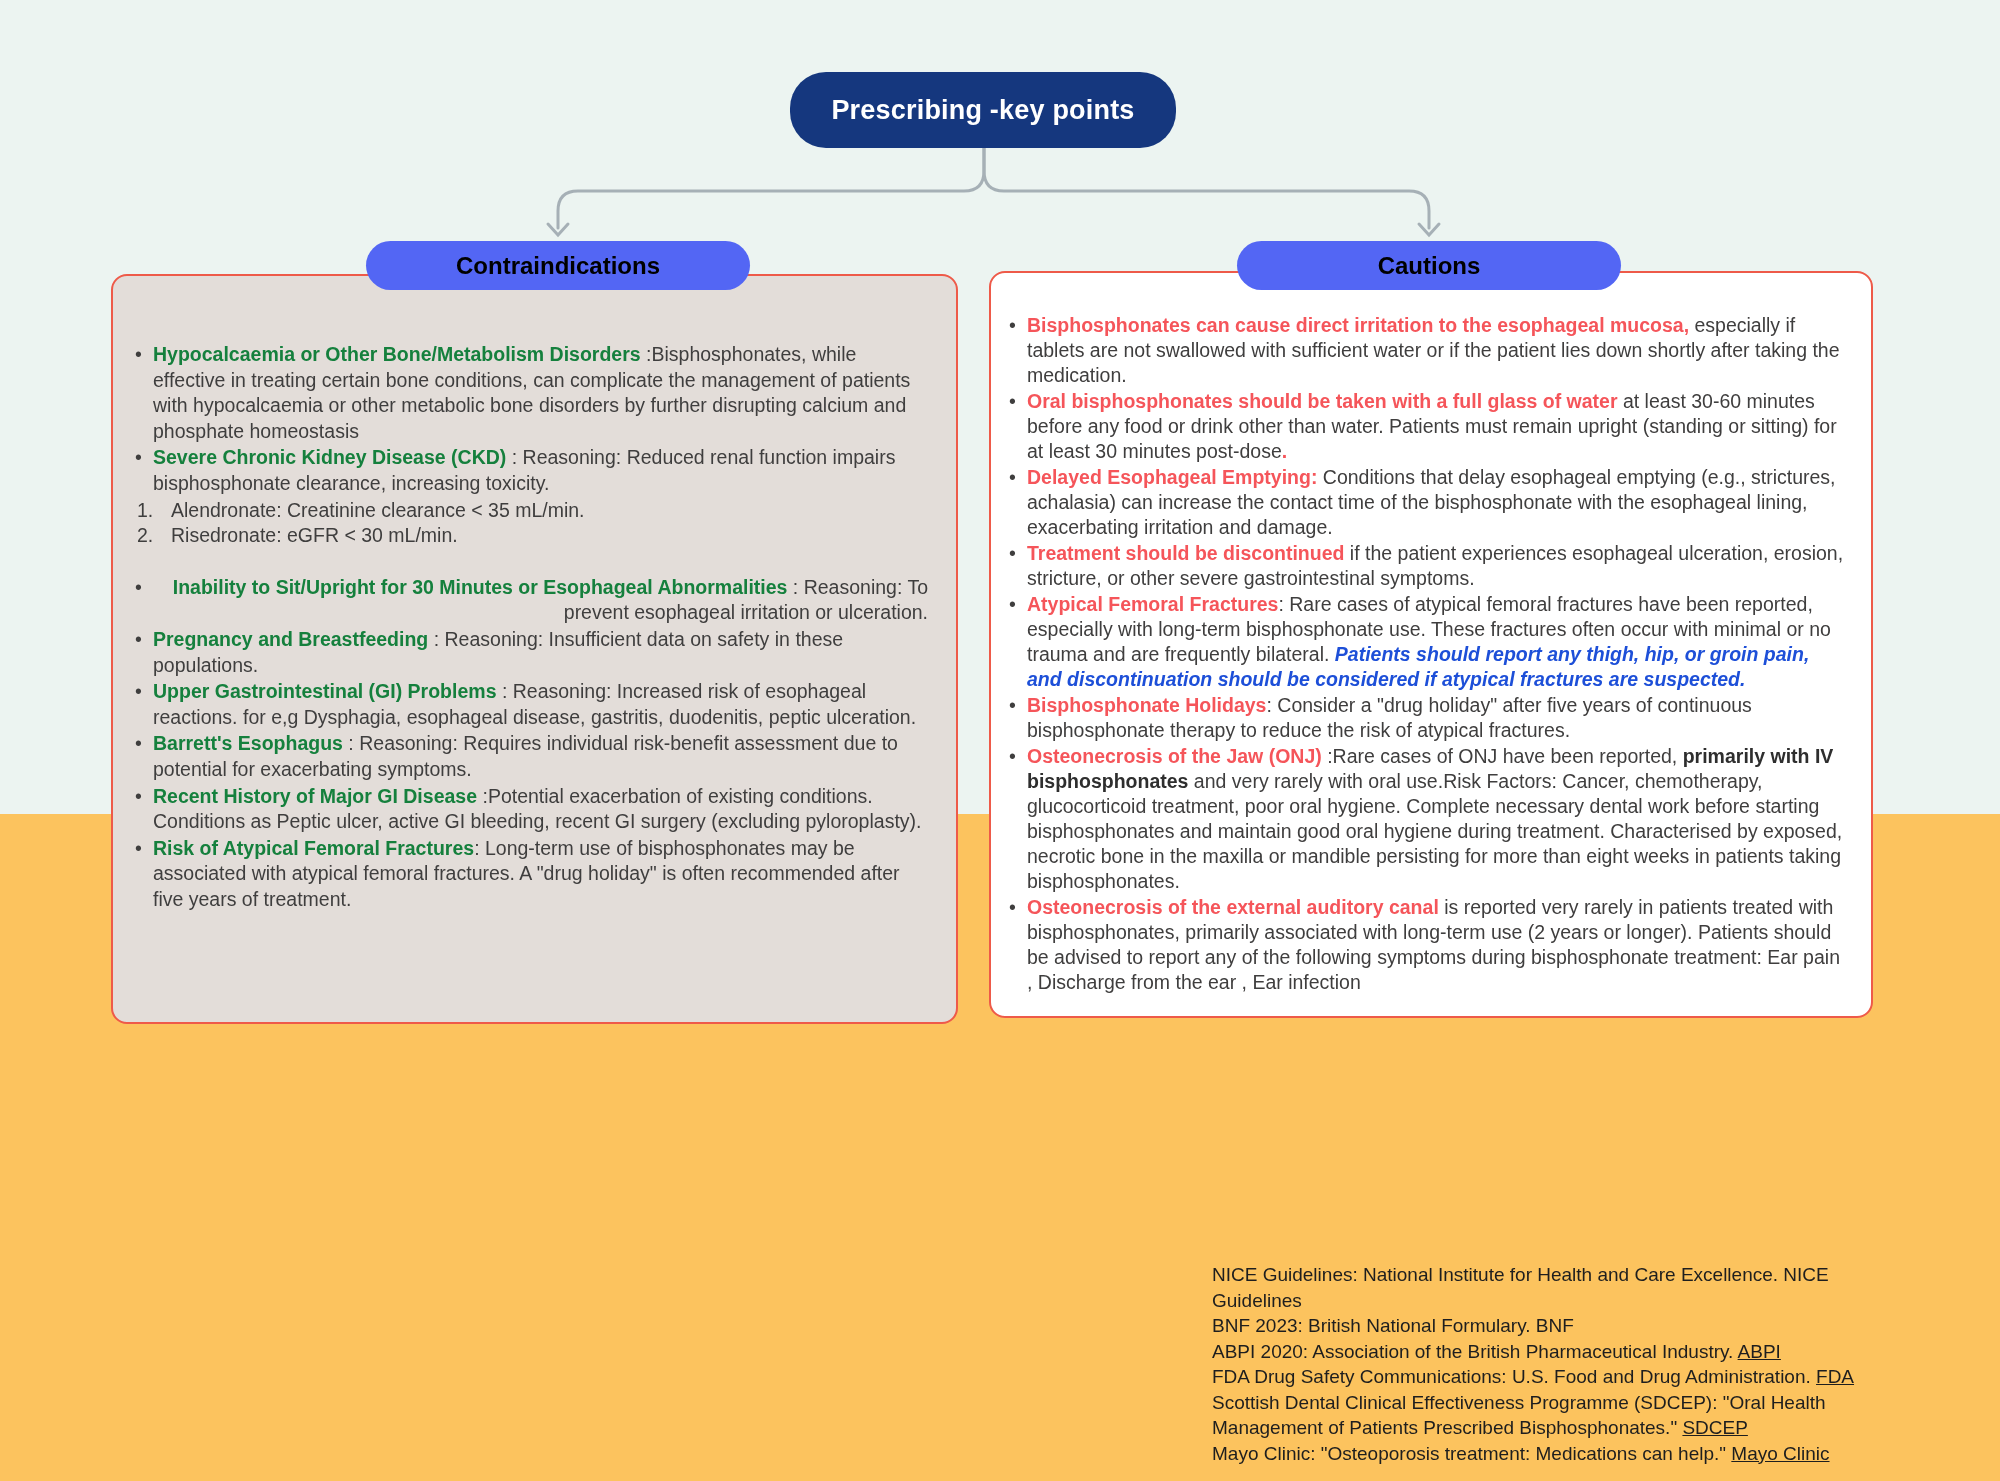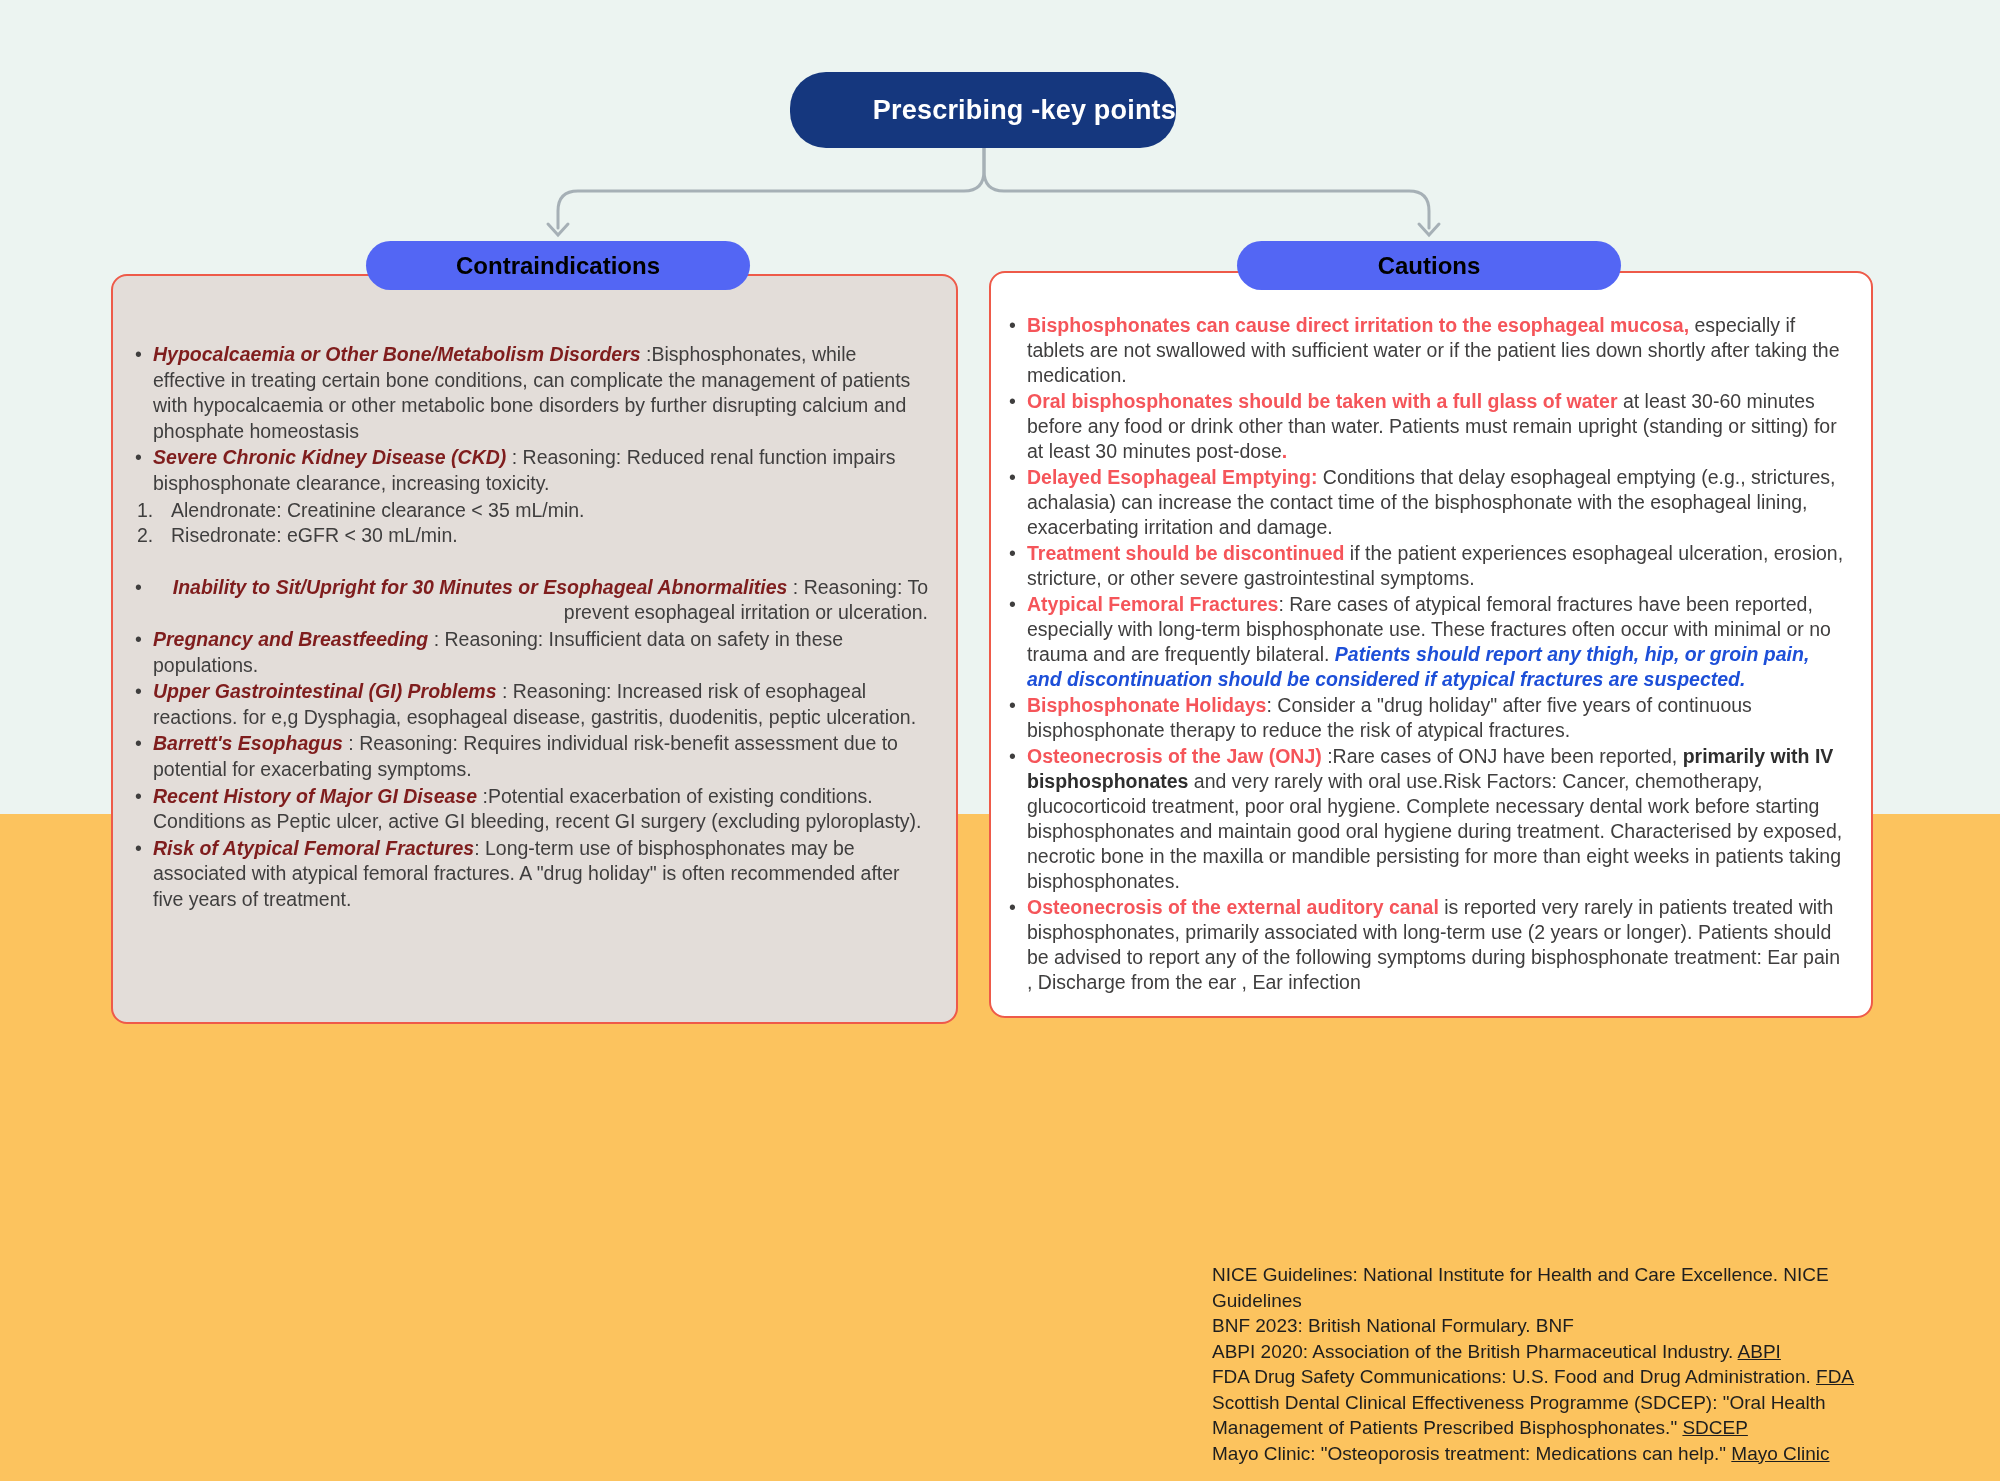--- a/index.html
+++ b/index.html
@@ -4,21 +4,21 @@
 <style>
   html,body{margin:0;padding:0;}
   body{font-family:"Liberation Sans",sans-serif;}
   .canvas{
     position:relative;width:2000px;height:1481px;overflow:hidden;
     background:linear-gradient(to bottom,#ecf4f1 0px,#ecf4f1 814px,#fcc35e 814px,#fcc35e 100%);
   }
   .connector-svg{position:absolute;left:0;top:0;pointer-events:none;}
   .title-box{
     position:absolute;left:790px;top:72px;width:386px;height:76px;
-    background:#15377e;border-radius:36px;display:flex;align-items:center;justify-content:flex-end;
+    background:#15377e;border-radius:36px;display:flex;align-items:center;justify-content:center;
     color:#ffffff;font-weight:bold;font-size:27px;letter-spacing:.2px;
   }
   .pill{
     position:absolute;top:241px;width:384px;height:49px;border-radius:25px;
     background:#5366f4;display:flex;align-items:center;justify-content:center;
     color:#000000;font-weight:bold;font-size:24px;z-index:3;
   }
   .pill.left{left:366px;}
   .pill.right{left:1237px;}
   .panel{
@@ -31,21 +31,21 @@
   }
   .panel.right-panel{
     left:989px;top:271px;width:884px;height:747px;background:#ffffff;
     padding:40px 24px 0 14px;box-sizing:border-box;line-height:25px;
   }
   .li{position:relative;padding-left:22px;margin:0 0 1px 0;}
   .li::before{content:"\2022";position:absolute;left:4px;top:0;color:#3f3e3e;}
   .li.gap-top{margin-top:26px;text-align:right;}
   .oli{position:relative;padding-left:40px;margin:0;}
   .oli .num{position:absolute;left:6px;top:0;}
-  .head-l{color:#7f1d1d;font-weight:bold;font-style:italic;}
+  .head-l{color:#15803d;font-weight:bold;}
   .head-r{color:#f5555a;font-weight:bold;}
   .bold-dark{color:#2e2e2e;font-weight:bold;}
   .em-blue{color:#1d4fd8;font-weight:bold;font-style:italic;}
   .refs{
     position:absolute;left:1212px;top:1262px;width:700px;
     font-size:19px;line-height:25.5px;color:#1e1e1e;z-index:2;
   }
   .ref-line{margin:0;}
   .u{text-decoration:underline;cursor:pointer;}
 </style>

